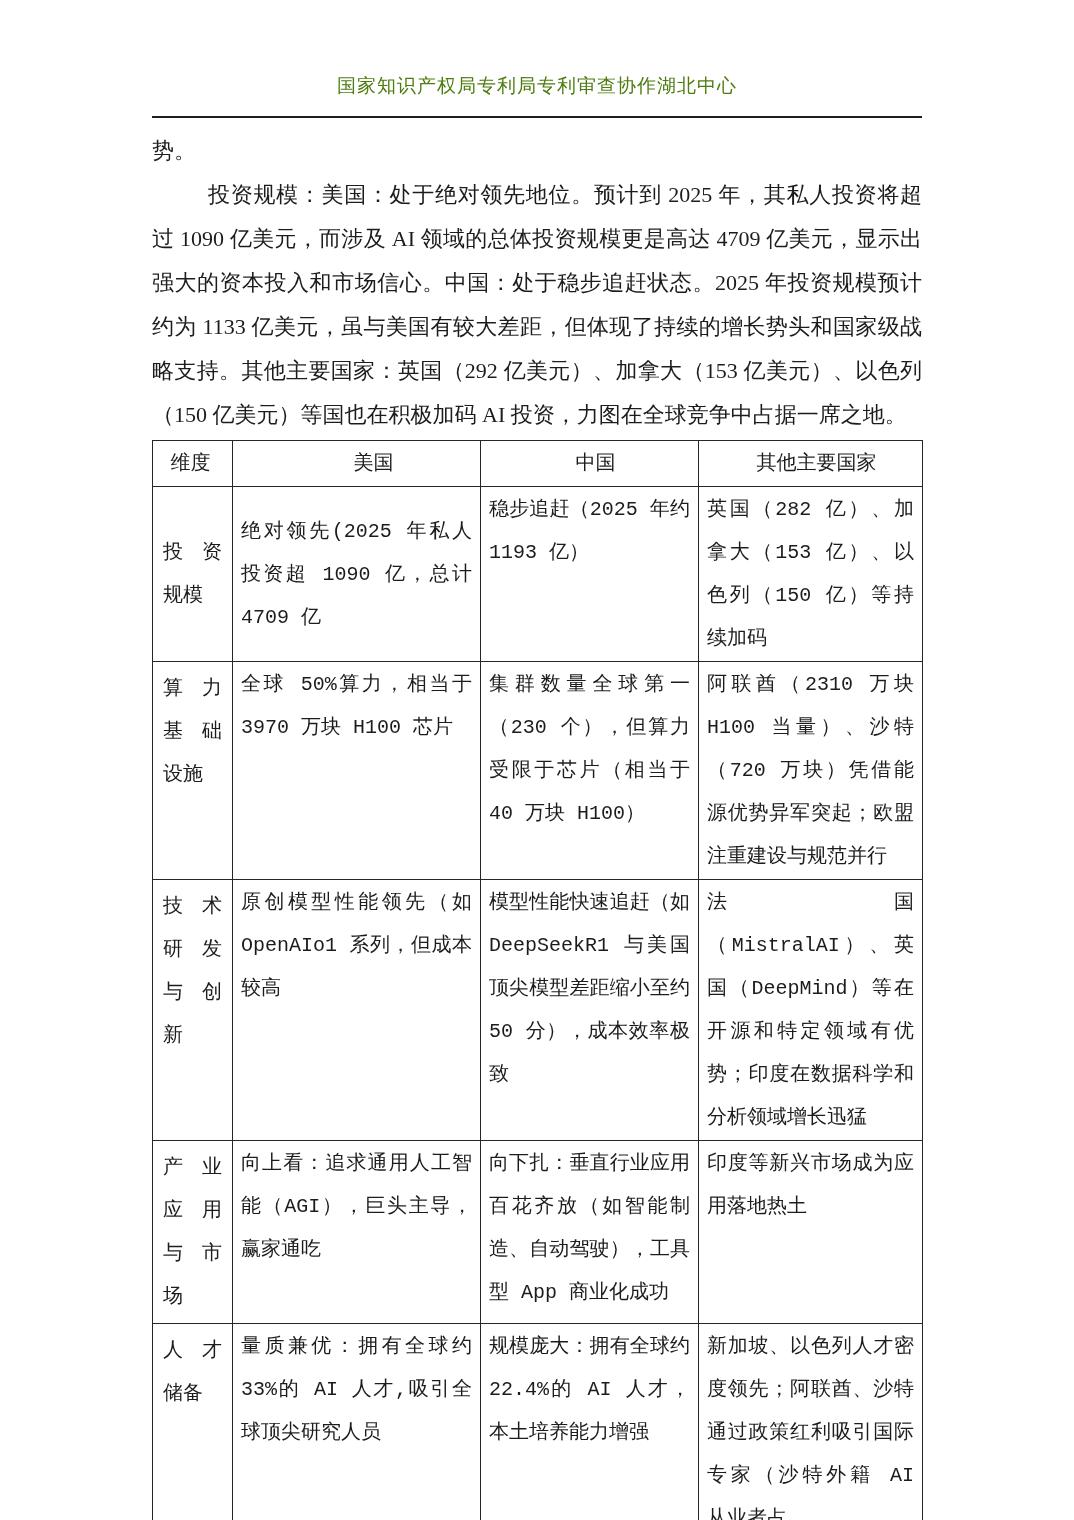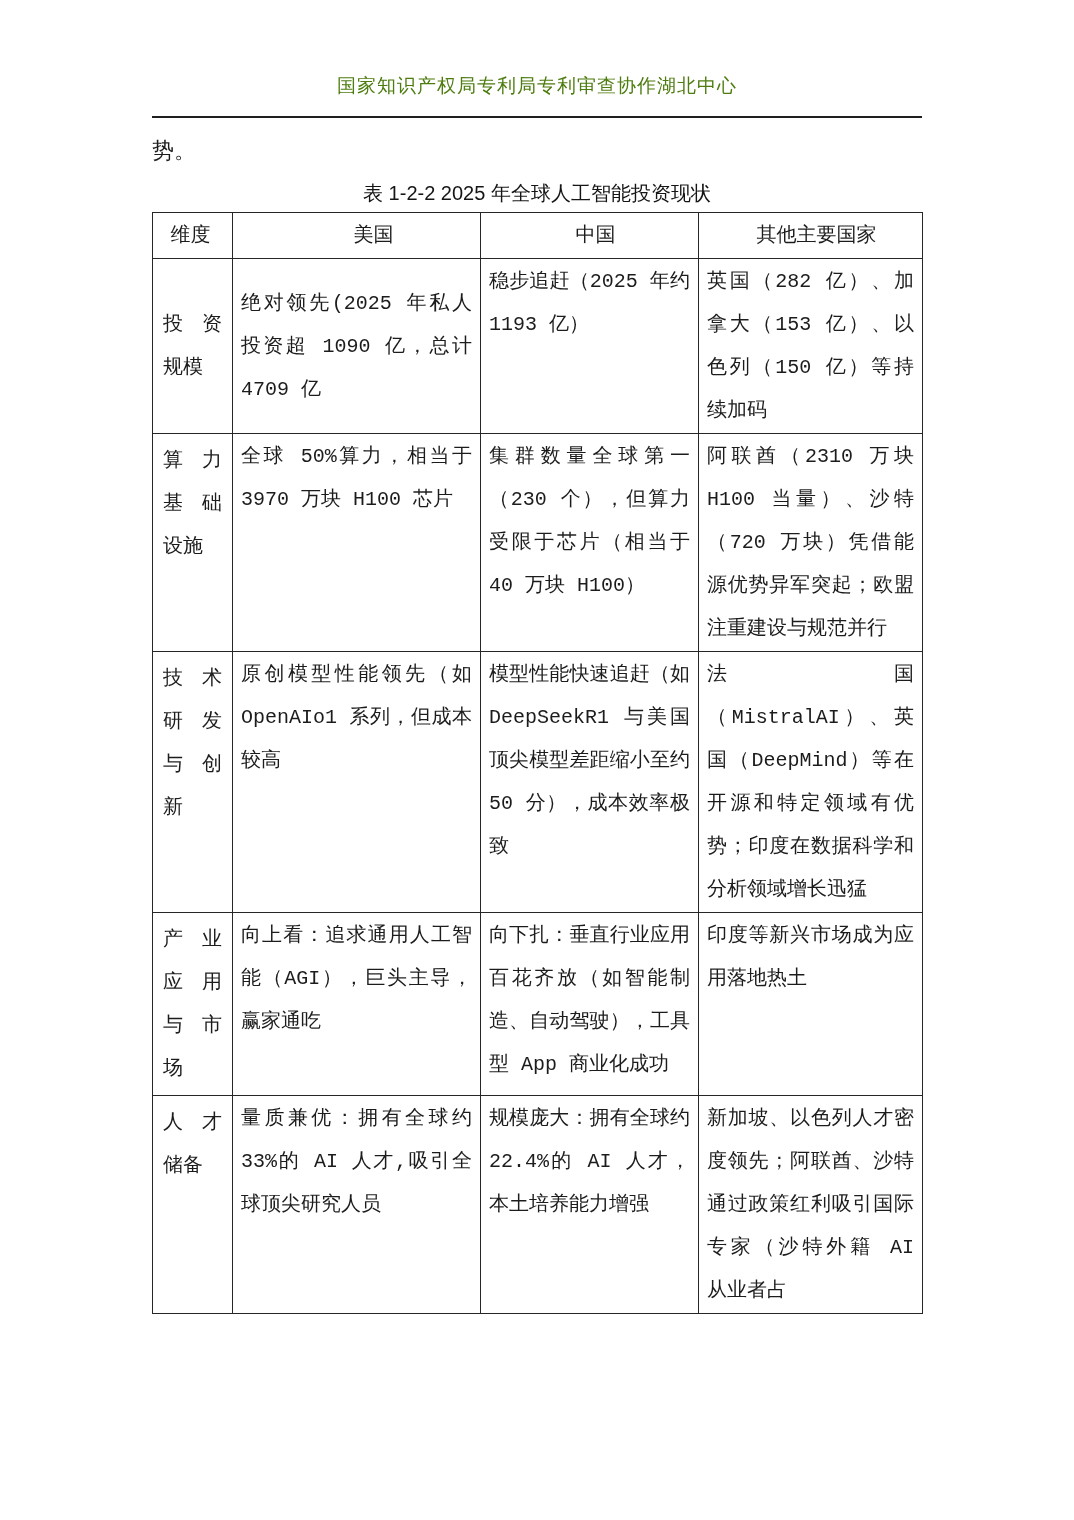--- a/index.html
+++ b/index.html
@@ -86,22 +86,22 @@
 <body>
 
 <div class="content">
 
   <div class="doc-header">国家知识产权局专利局专利审查协作湖北中心</div>
 
   <hr class="divider">
 
   <div class="cont-line">势。</div>
 
+  <div class="para">投资规模：美国：处于绝对领先地位。预计到 2025 年，其私人投资将超过 1090 亿美元，而涉及 AI 领域的总体投资规模更是高达 4709 亿美元，显示出强大的资本投入和市场信心。中国：处于稳步追赶状态。2025 年投资规模预计约为 1133 亿美元，虽与美国有较大差距，但体现了持续的增长势头和国家级战略支持。其他主要国家：英国（292 亿美元）、加拿大（153 亿美元）、以色列（150 亿美元）等国也在积极加码 AI 投资，力图在全球竞争中占据一席之地。</div>
 
-  <div class="caption">表 1-2-2 2025 年全球人工智能投资现状</div>
 
   <table class="inv">
     <colgroup>
       <col class="c-dim">
         <col class="c-us">
         <col class="c-china">
         <col class="c-others">
     </colgroup>
     <thead>
       <tr>

